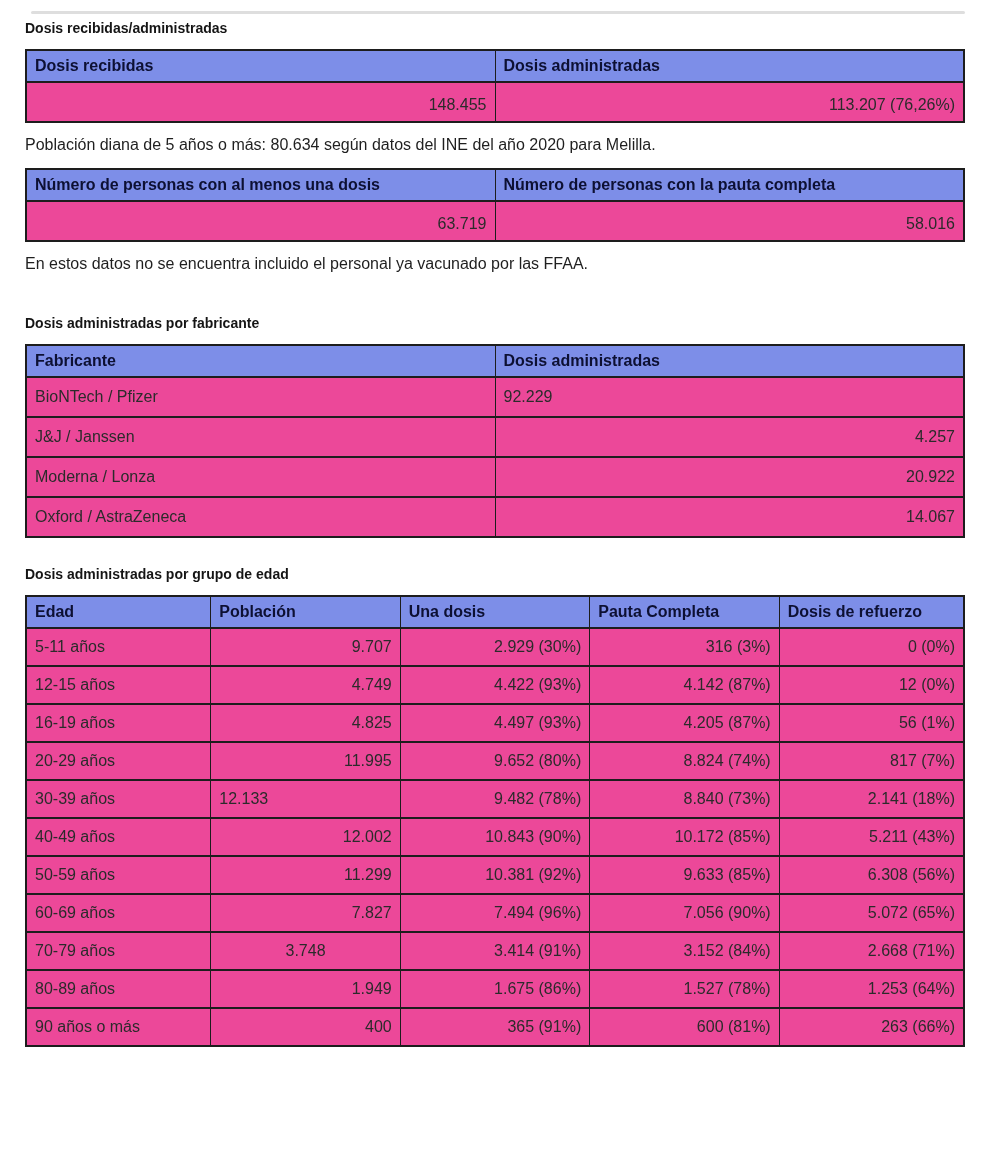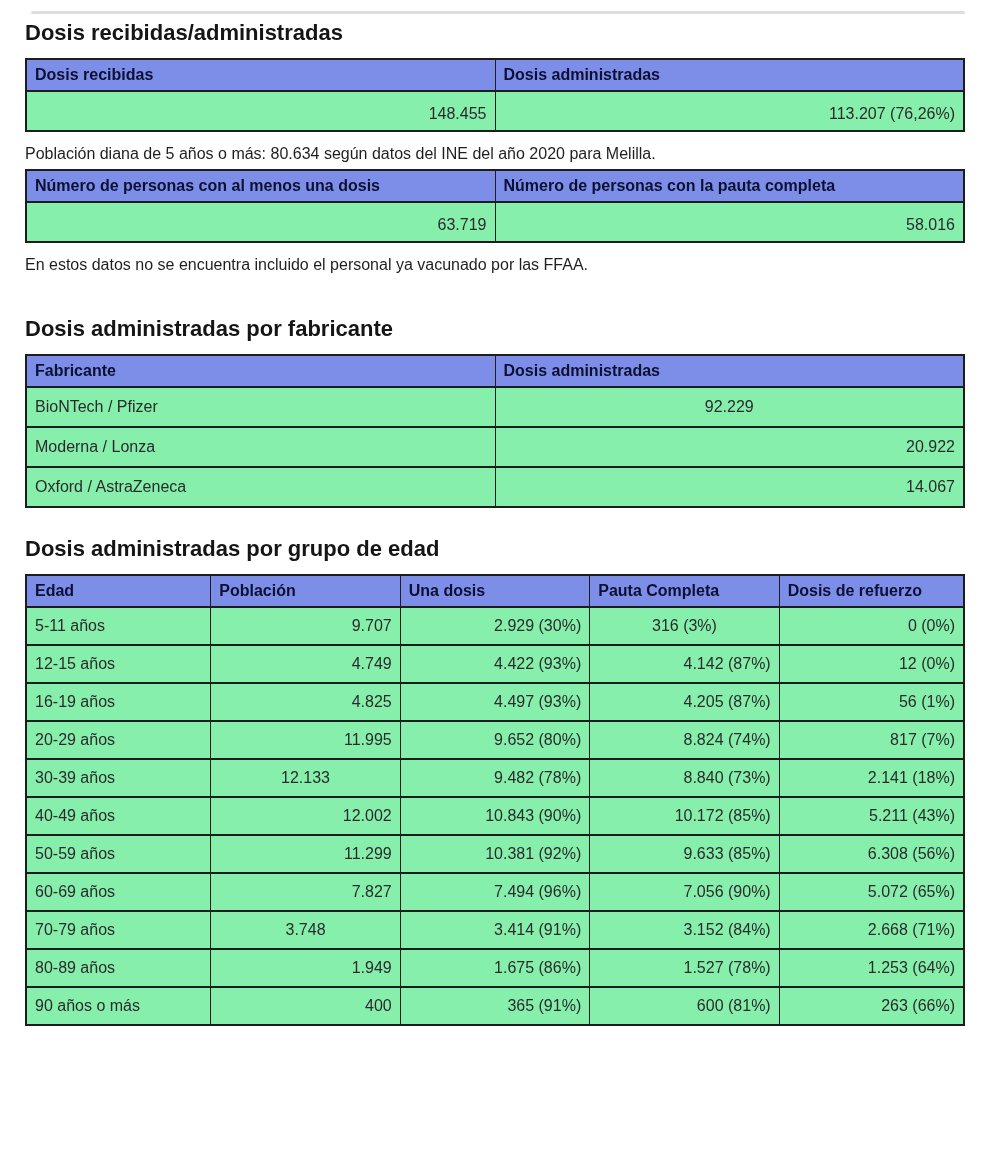--- a/index.html
+++ b/index.html
@@ -15,29 +15,29 @@
     width:1000px; min-height:1153px;
     font-family:"Liberation Sans","DejaVu Sans",sans-serif;
     color:var(--text);
   }
   .page{ padding:8px 35px 24px 25px; }
   .top-divider{
     height:3px; background:#c2c2c2; opacity:.55;
     margin:3px 0 6px 6px; border-radius:2px;
   }
   h2{
-    font-size:22px; line-height:1.15; font-weight:bold;
+    font-size:14px; line-height:1.15; font-weight:bold;
     color:var(--heading); margin:40px 0 13px 0;
   }
   section:first-of-type h2{ margin-top:6px; }
   section.sec-edad h2{ margin-top:28px; }
   table{
     width:100%; border-collapse:collapse; table-layout:fixed;
     border:2px solid var(--border);
-    margin:4px 0 12px 0; background:#86efac;
+    margin:12px 0 12px 0; background:#ec4899;
   }
   th{
     background:var(--header-bg); color:var(--header-text);
     font-weight:bold; font-size:16px; text-align:left;
     padding:6px 8px;
     border:2px solid var(--border);
     border-left-width:1px; border-right-width:1px;
   }
   td{
     font-size:16px; color:var(--text);
@@ -100,21 +100,25 @@
     <table class="t-fab">
         <thead>
           <tr>
             <th style="width: 50%;">Fabricante</th>
             <th style="width: 50%;">Dosis administradas</th>
           </tr>
         </thead>
         <tbody>
           <tr>
             <td style="text-align: left;">BioNTech / Pfizer</td>
-            <td style="text-align: center;">92.229</td>
+            <td style="text-align: left;">92.229</td>
+          </tr>
+          <tr>
+            <td style="text-align: left;">J&amp;J / Janssen</td>
+            <td style="text-align: right;">4.257</td>
           </tr>
           <tr>
             <td style="text-align: left;">Moderna / Lonza</td>
             <td style="text-align: right;">20.922</td>
           </tr>
           <tr>
             <td style="text-align: left;">Oxford / AstraZeneca</td>
             <td style="text-align: right;">14.067</td>
           </tr>
         </tbody>
@@ -131,21 +135,21 @@
             <th style="width: 20.2%;">Una dosis</th>
             <th style="width: 20.2%;">Pauta Completa</th>
             <th style="width: 19.7%;">Dosis de refuerzo</th>
           </tr>
         </thead>
         <tbody>
           <tr>
             <td style="text-align: left;">5-11 años</td>
             <td style="text-align: right;">9.707</td>
             <td style="text-align: right;">2.929 (30%)</td>
-            <td style="text-align: center;">316 (3%)</td>
+            <td style="text-align: right;">316 (3%)</td>
             <td style="text-align: right;">0 (0%)</td>
           </tr>
           <tr>
             <td style="text-align: left;">12-15 años</td>
             <td style="text-align: right;">4.749</td>
             <td style="text-align: right;">4.422 (93%)</td>
             <td style="text-align: right;">4.142 (87%)</td>
             <td style="text-align: right;">12 (0%)</td>
           </tr>
           <tr>
@@ -157,21 +161,21 @@
           </tr>
           <tr>
             <td style="text-align: left;">20-29 años</td>
             <td style="text-align: right;">11.995</td>
             <td style="text-align: right;">9.652 (80%)</td>
             <td style="text-align: right;">8.824 (74%)</td>
             <td style="text-align: right;">817 (7%)</td>
           </tr>
           <tr>
             <td style="text-align: left;">30-39 años</td>
-            <td style="text-align: center;">12.133</td>
+            <td style="text-align: left;">12.133</td>
             <td style="text-align: right;">9.482 (78%)</td>
             <td style="text-align: right;">8.840 (73%)</td>
             <td style="text-align: right;">2.141 (18%)</td>
           </tr>
           <tr>
             <td style="text-align: left;">40-49 años</td>
             <td style="text-align: right;">12.002</td>
             <td style="text-align: right;">10.843 (90%)</td>
             <td style="text-align: right;">10.172 (85%)</td>
             <td style="text-align: right;">5.211 (43%)</td>

